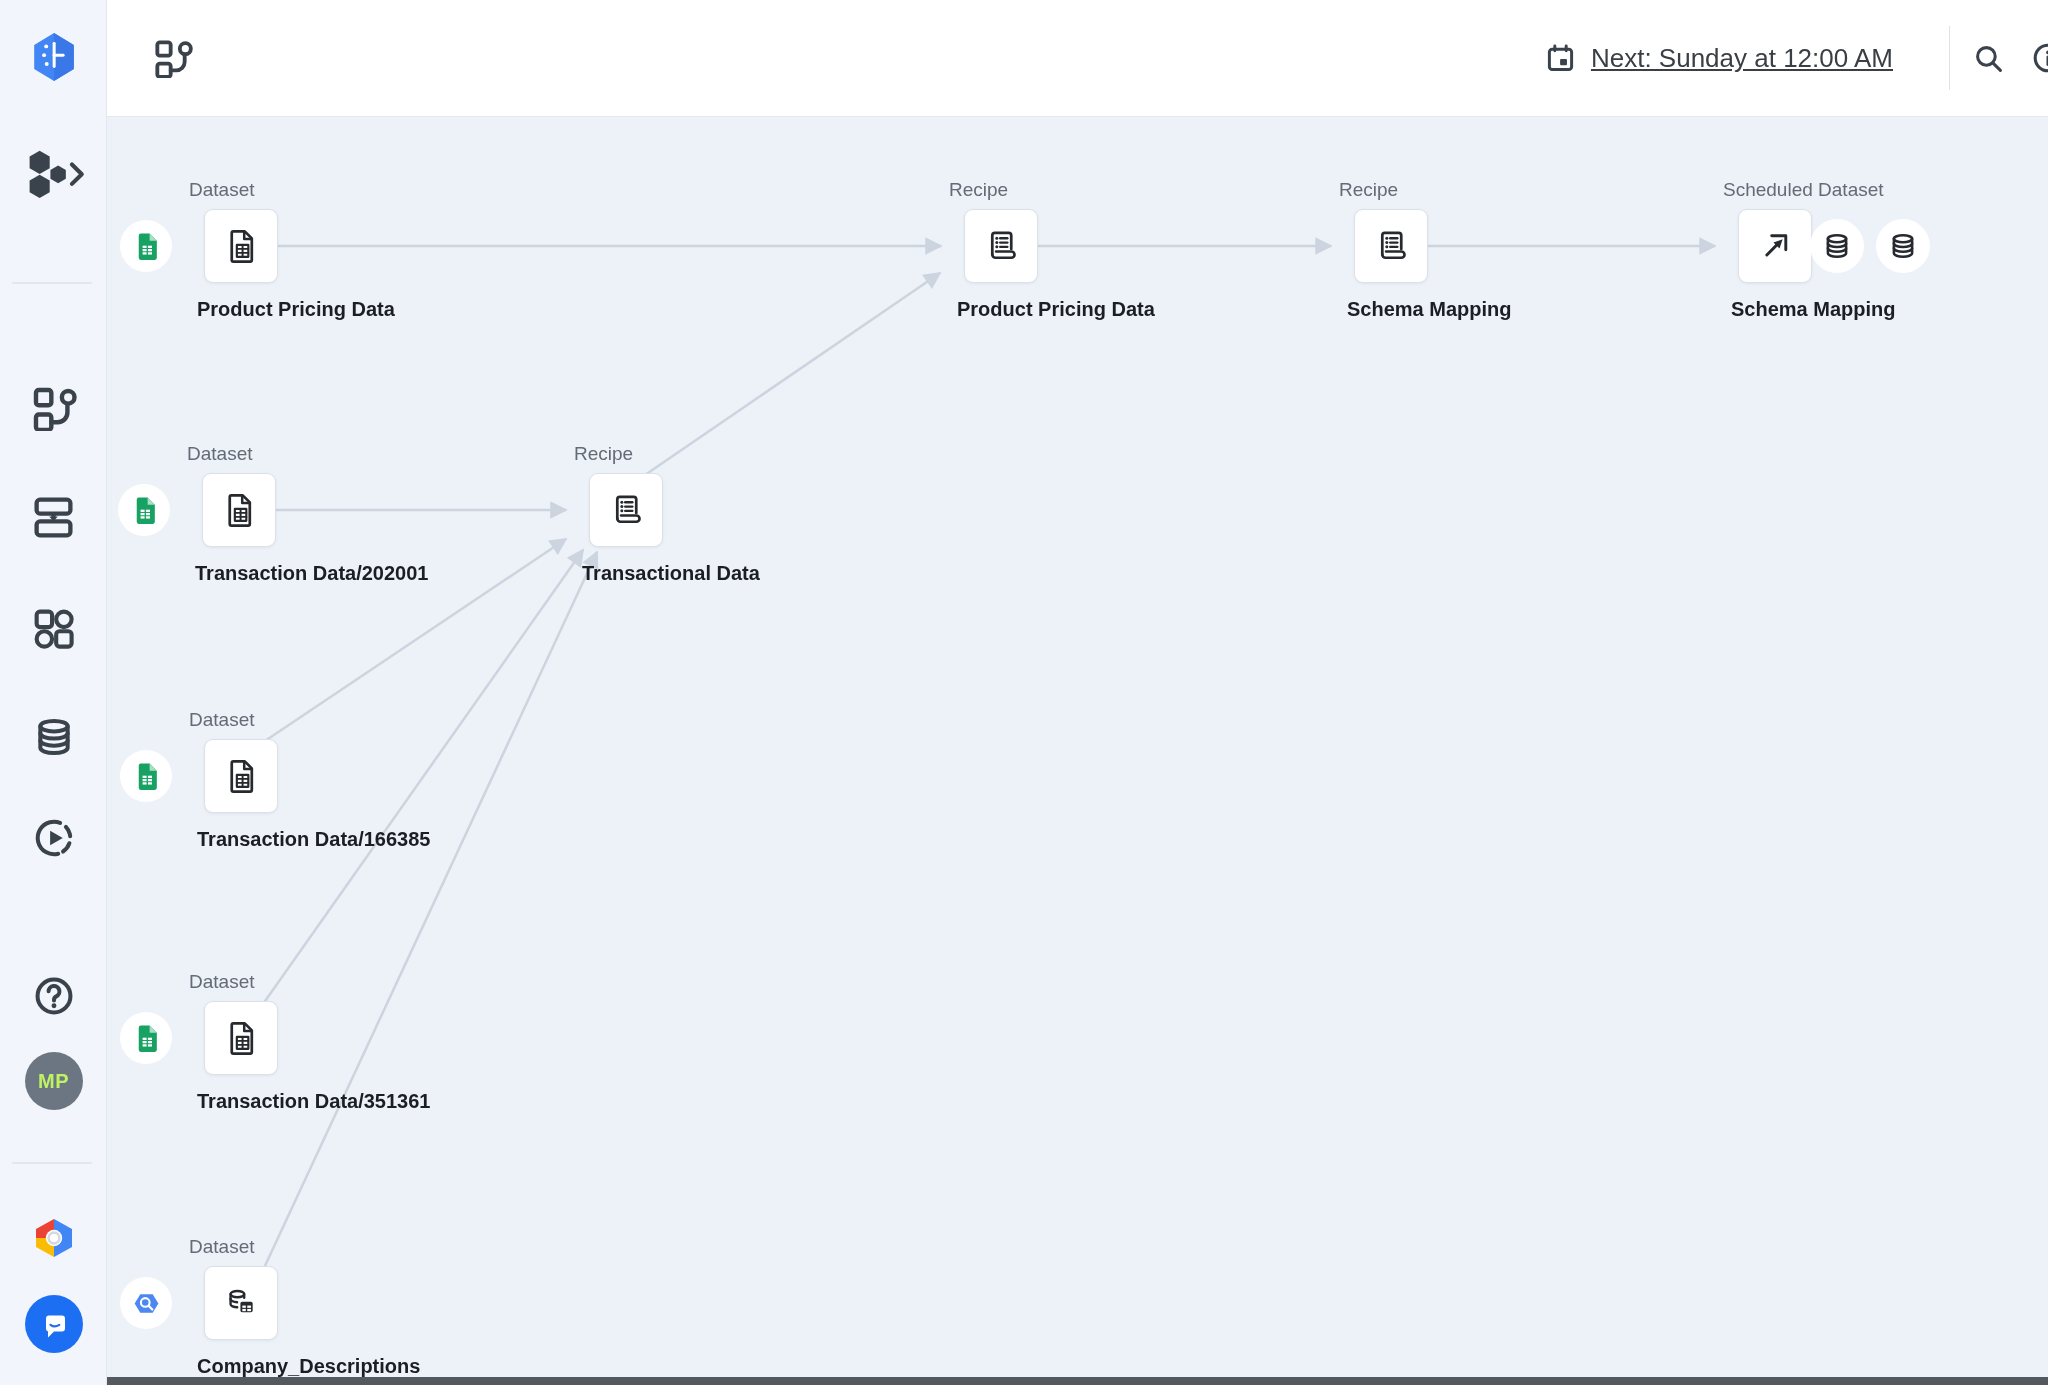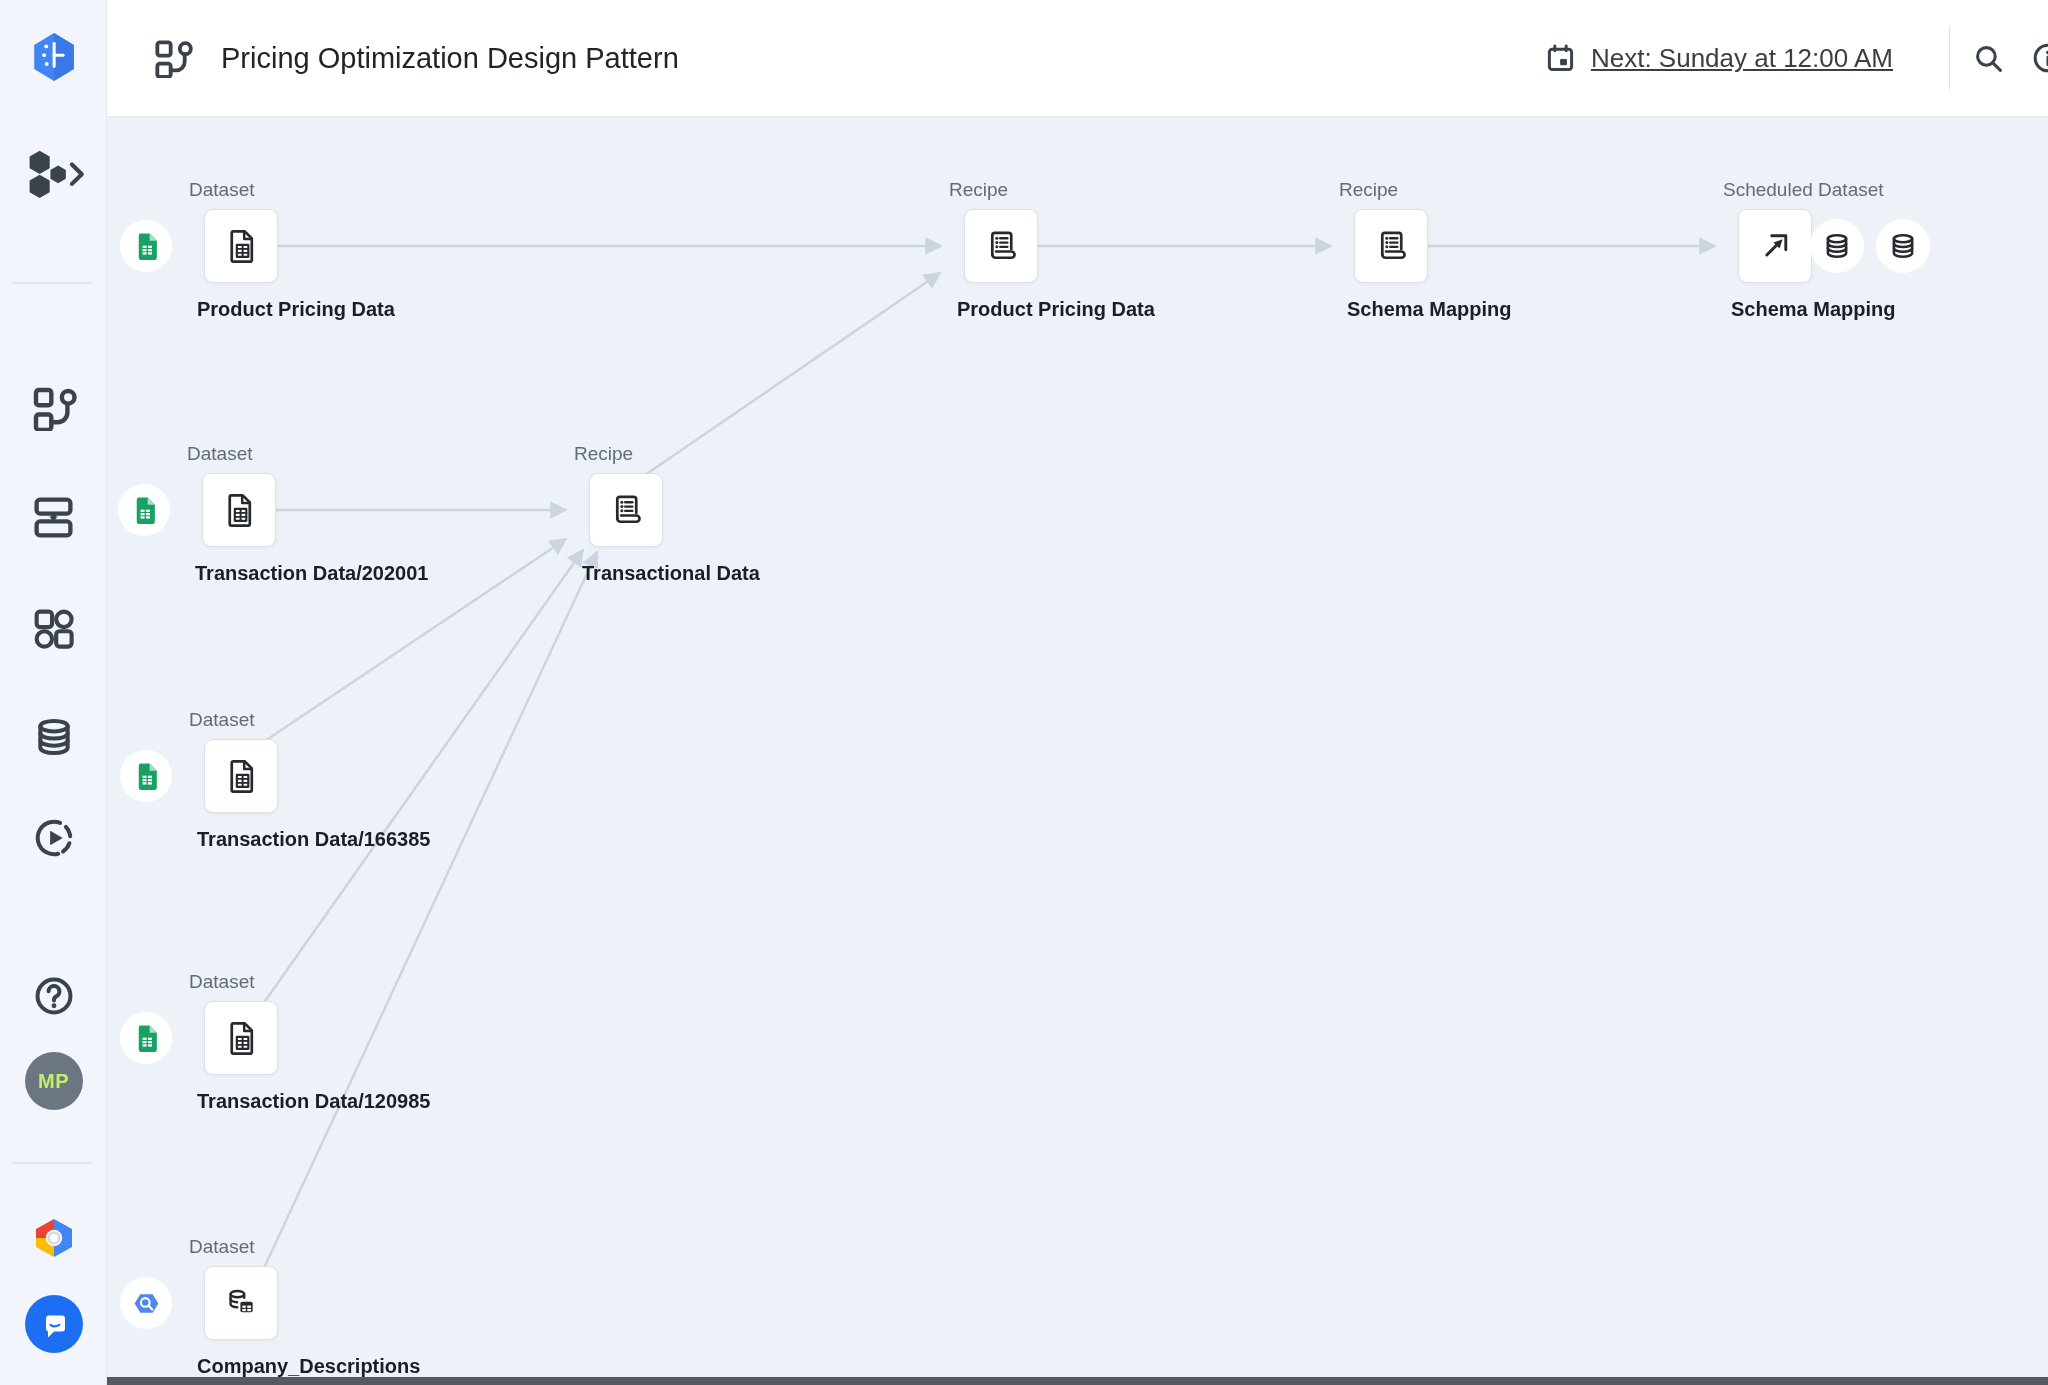--- a/index.html
+++ b/index.html
@@ -158,21 +158,20 @@
 
   <header class="topbar">
     <span class="flow-glyph">
       <svg viewBox="0 0 24 24">
         <rect class="ic" x="2.6" y="2.6" width="8" height="8" rx="1.5"></rect>
         <rect class="ic" x="2.6" y="15.4" width="8" height="8" rx="1.5"></rect>
         <circle class="ic" cx="19.4" cy="6.4" r="3.3"></circle>
         <path class="ic" d="M10.6 19.4 H14 a5 5 0 0 0 5 -5 V10"></path>
       </svg>
     </span>
-    <h1 class="page-title">Pricing Optimization Design Pattern</h1>
     <div class="spacer"></div>
     <div class="schedule">
       <svg viewBox="0 0 24 24">
         <rect class="ic" stroke-width="2.6" x="3.4" y="4.8" width="17.2" height="15.8" rx="2.2"></rect>
         <path class="ic" stroke-width="2.6" d="M7.6 2.4 V6 M16.4 2.4 V6"></path>
         <rect class="icf" x="11.7" y="12.4" width="5.3" height="4.9" rx="0.8"></rect>
       </svg>
       <span class="schedule-text">Next: Sunday at 12:00 AM</span>
     </div>
     <div class="vdiv"></div>
@@ -364,21 +363,21 @@
       <div class="node" style="left: 81px; top: 883px;">
         <div class="node-type">Dataset</div>
         <div class="node-box">
   <svg viewBox="0 0 36 36">
     <path class="nic" stroke-width="2.5" d="M10.5 4 H21 L27.5 10.5 V30.5 a1.5 1.5 0 0 1 -1.5 1.5 H10.5 A1.5 1.5 0 0 1 9 30.5 V5.5 A1.5 1.5 0 0 1 10.5 4 Z"></path>
     <path class="nic" stroke-width="2.3" d="M20.5 4.5 V11 H27"></path>
     <rect class="nic" stroke-width="2" x="13.7" y="16.5" width="10.6" height="11"></rect>
     <path class="nic" stroke-width="1.8" d="M13.7 20.2 H24.3 M13.7 23.9 H24.3 M19 16.5 V27.5"></path>
   </svg>
 </div>
-        <div class="node-name">Transaction Data/120985</div>
+        <div class="node-name">Transaction Data/351361</div>
         <div class="badge">
   <svg viewBox="0 0 30 30">
     <path d="M9.5 2.5 H18 L25 9.5 V26 a2 2 0 0 1 -2 2 H9.5 a2 2 0 0 1 -2 -2 V4.5 a2 2 0 0 1 2 -2 Z" fill="#17a263"></path>
     <path d="M18 2.5 V9.5 H25 Z" fill="#a9dec6"></path>
     <g fill="#ffffff">
       <rect x="11.2" y="14.2" width="3.9" height="2.2"></rect>
               <rect x="16.4" y="14.2" width="3.9" height="2.2"></rect>
       <rect x="11.2" y="17.4" width="3.9" height="2.2"></rect>
               <rect x="16.4" y="17.4" width="3.9" height="2.2"></rect>
       <rect x="11.2" y="20.6" width="3.9" height="2.2"></rect>

